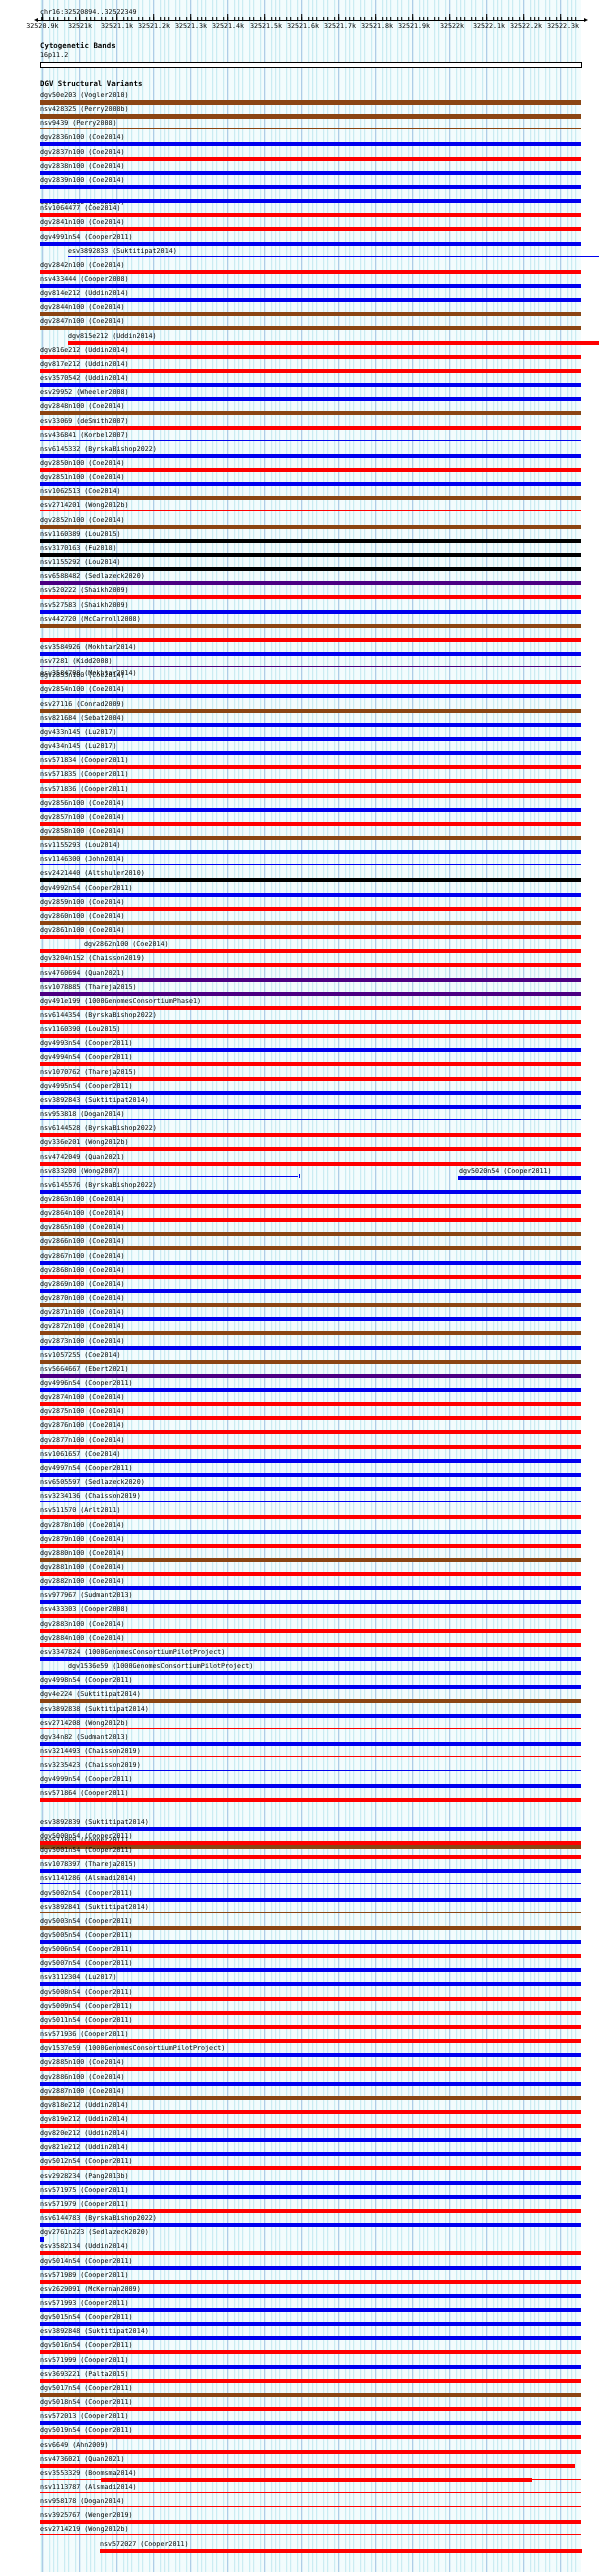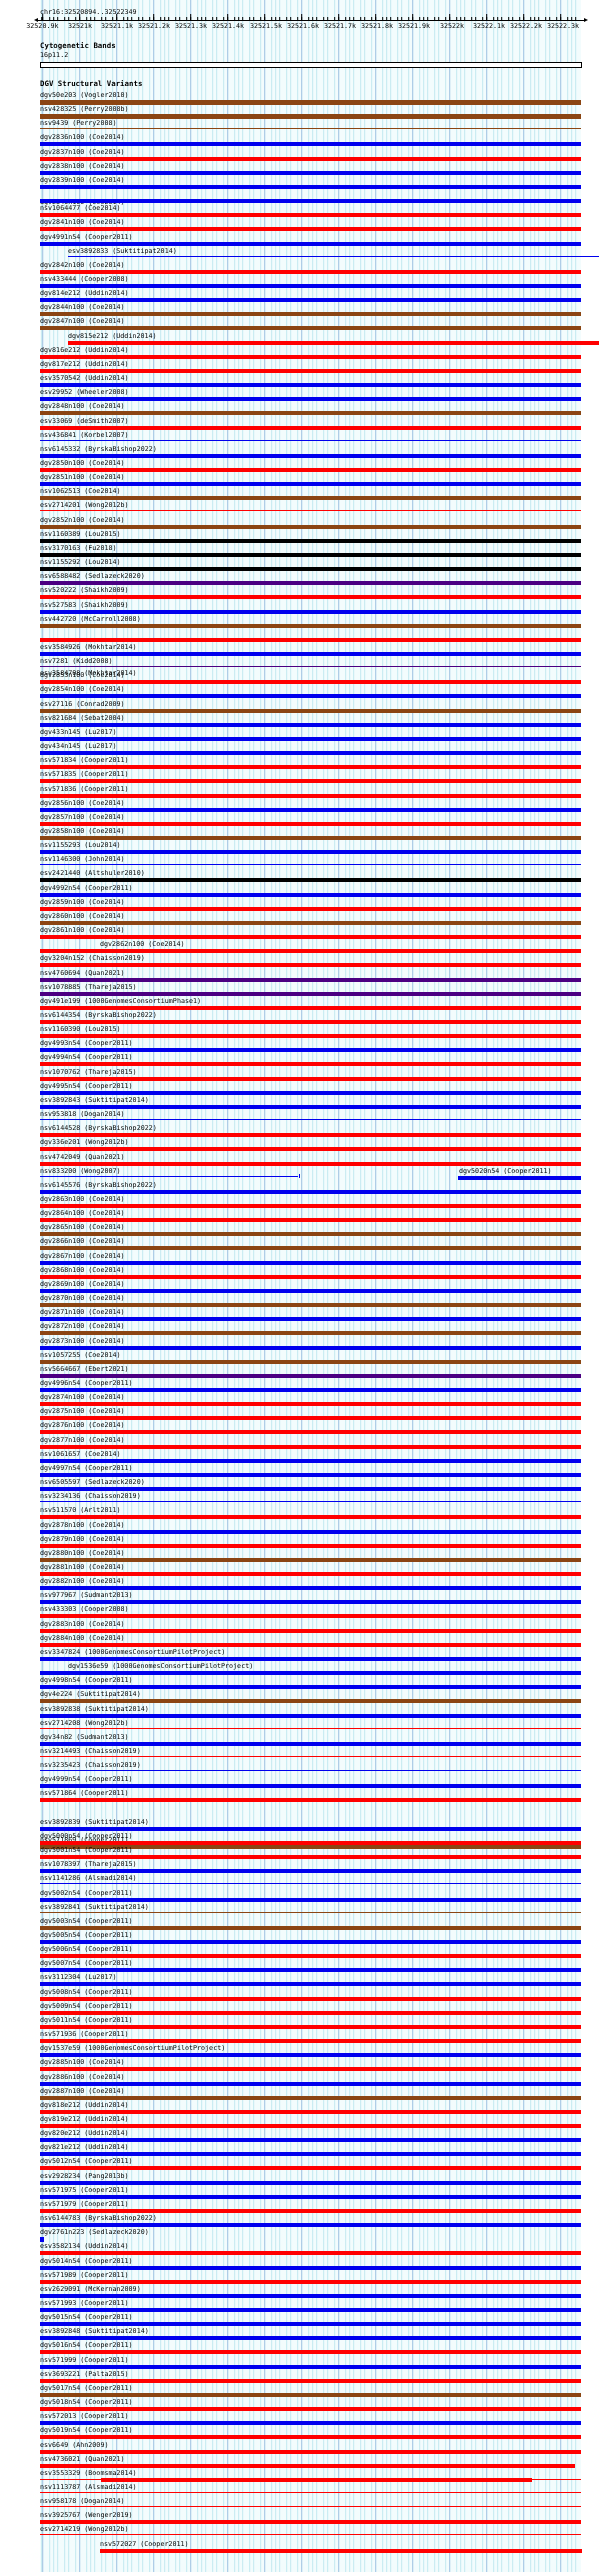--- a/index.html
+++ b/index.html
@@ -320,21 +320,21 @@
     </div>
     <div class="row" style="top: 912px;">
       <span class="vlabel" style="left: 40px;">dgv2860n100 (Coe2014)</span>
       <div class="vbar" style="left: 40px; width: 541px; top: 8.8px; height: 4px; background: rgb(139, 69, 19);"></div>
     </div>
     <div class="row" style="top: 926px;">
       <span class="vlabel" style="left: 40px;">dgv2861n100 (Coe2014)</span>
       <div class="vbar" style="left: 40px; width: 541px; top: 8.8px; height: 4px; background: rgb(255, 0, 0);"></div>
     </div>
     <div class="row" style="top: 940px;">
-      <span class="vlabel" style="left: 52px; padding-left: 48px;">dgv2862n100 (Coe2014)</span>
+      <span class="vlabel" style="left: 36px; padding-left: 48px;">dgv2862n100 (Coe2014)</span>
       <div class="vbar" style="left: 40px; width: 541px; top: 8.8px; height: 4px; background: rgb(255, 0, 0);"></div>
     </div>
     <div class="row" style="top: 954px;">
       <span class="vlabel" style="left: 40px; text-align: right;">dgv3204n152 (Chaisson2019)</span>
       <div class="vbar" style="left: 40px; width: 541px; top: 8.8px; height: 4px; background: rgb(255, 0, 0);"></div>
     </div>
     <div class="row" style="top: 969px;">
       <span class="vlabel" style="left: 40px;">nsv4760694 (Quan2021)</span>
       <div class="vbar" style="left: 40px; width: 541px; top: 8.8px; height: 4px; background: rgb(75, 0, 130);"></div>
     </div>

